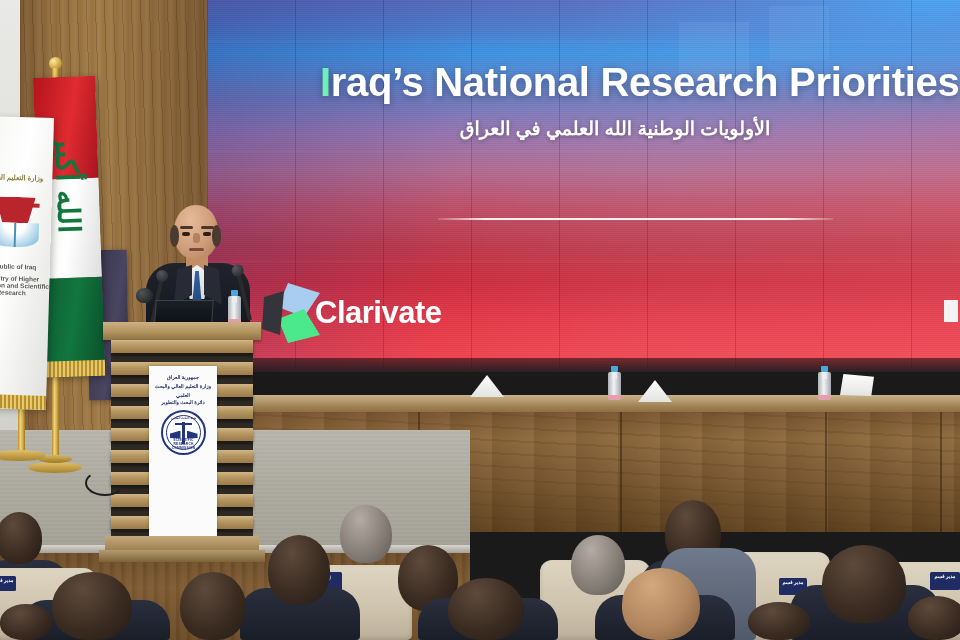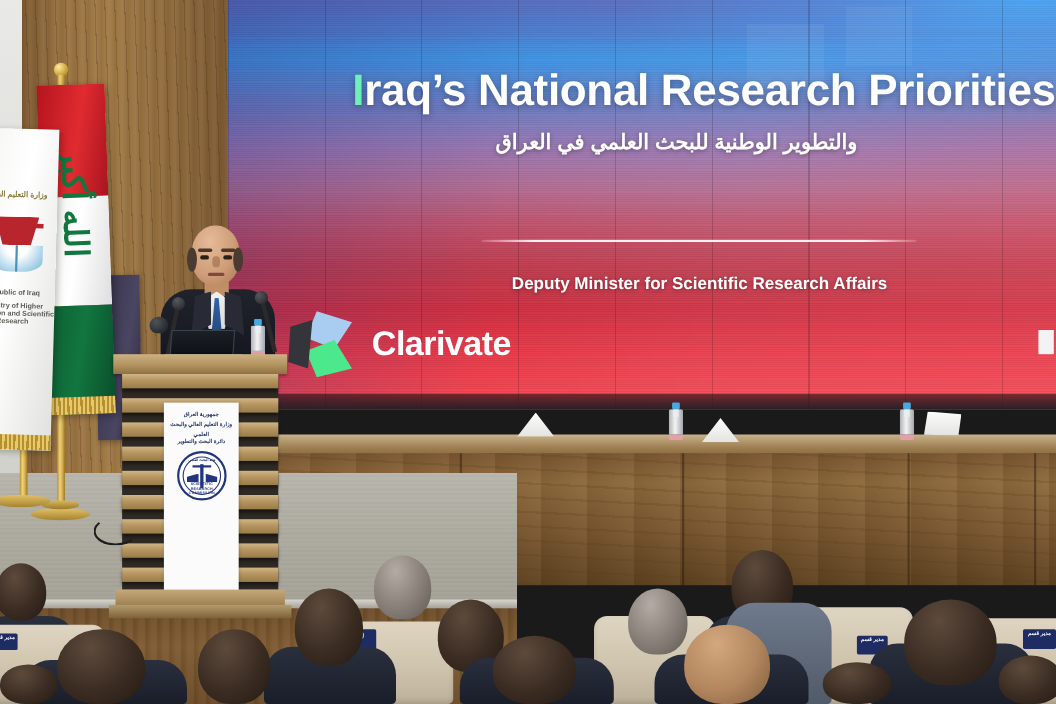--- a/index.html
+++ b/index.html
@@ -70,21 +70,21 @@
   }
   #led .led-bottom-dark{
     position:absolute; left:0; bottom:0; width:100%; height:14px;
     background:linear-gradient(180deg, rgba(20,12,14,0.55), #2a2025);
   }
 
   
   .slide-title{
     position:absolute; left:320px; top:60px; width:640px;
     font-size:40px; font-weight:bold; color:#ffffff; letter-spacing:-0.3px;
-    white-space:nowrap; text-shadow:0 2px 7px rgba(0,0,0,0.30);text-align:center;
+    white-space:nowrap; text-shadow:0 2px 7px rgba(0,0,0,0.30);
   }
   .slide-title .accent{ color:#6ef0b8; }
   .slide-sub-ar{
     position:absolute; left:430px; top:117px; width:370px;
     text-align:center; direction:rtl;
     font-size:19px; font-weight:bold; color:#ffffff;
     text-shadow:0 1px 5px rgba(0,0,0,0.35);
   }
   .slide-rule{
     position:absolute; left:438px; top:218px; width:395px; height:2px;
@@ -95,21 +95,21 @@
     font-size:15.5px; font-weight:bold; color:#fff; text-shadow:0 1px 4px rgba(0,0,0,0.4);
   }
   .slide-role{
     position:absolute; left:418px; top:250px; width:436px; text-align:center;
     font-size:15.5px; font-weight:bold; color:#fff; text-shadow:0 1px 4px rgba(0,0,0,0.4);
   }
 
   
   .clar-logo{ position:absolute; left:258px; top:277px; width:200px; height:76px; }
   .clar-wordmark{
-    position:absolute; left:80px; top:18px;
+    position:absolute; left:57px; top:18px;
     font-size:31px; font-weight:bold; color:#ffffff; letter-spacing:-0.5px;
   }
   .clar-right-mark{
     position:absolute; right:2px; top:300px; width:14px; height:22px;
     background:#f3f3f3;
   }
 
   
   .stage-floor{
     position:absolute; left:0; top:430px; width:470px; height:120px;
@@ -447,25 +447,24 @@
     <div class="blue-top-right"></div>
     <div class="softblocks"></div>
     <div class="panel-seams"></div>
     <div class="panel-seams-h"></div>
     <div class="scanlines"></div>
     <div class="led-bottom-dark"></div>
   </div>
 
   <div class="slide-title"><span class="accent">I</span><span>raq’s National Research Priorities</span></div>
 
-  <div class="slide-sub-ar">والتطوير الوطنية للبحث العلمي في العراق</div>
+  <div class="slide-sub-ar">الأولويات الوطنية الله العلمي في العراق</div>
 
   <div class="slide-rule"></div>
 
-  <div class="slide-role">Deputy Minister for Scientific Research Affairs</div>
 
   <div class="clar-logo">
     <svg width="70" height="72" viewBox="0 0 70 72">
       <path d="M30 6 L62 16 L46 40 L20 30 Z" fill="#a9cdf0"></path>
       <path d="M20 42 L46 32 L62 58 L30 66 Z" fill="#4ce88c"></path>
       <path d="M6 20 L26 14 L22 58 L4 52 Z" fill="#34353a"></path>
     </svg>
     <div class="clar-wordmark">Clarivate</div>
   </div>
   <div class="clar-right-mark"></div>

